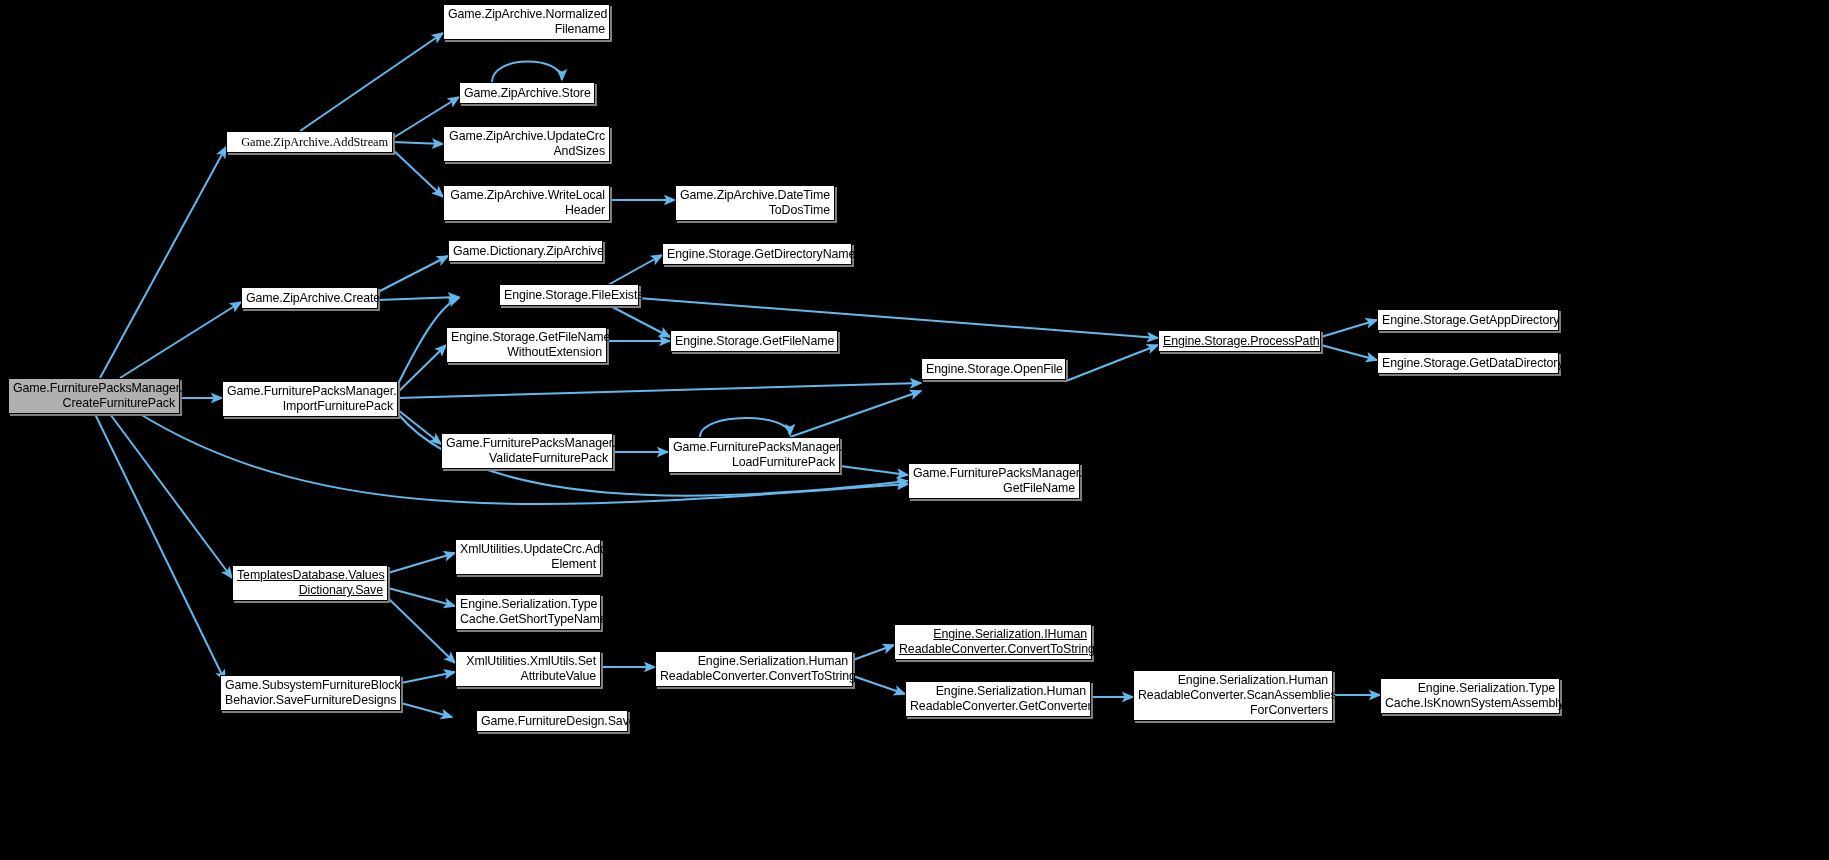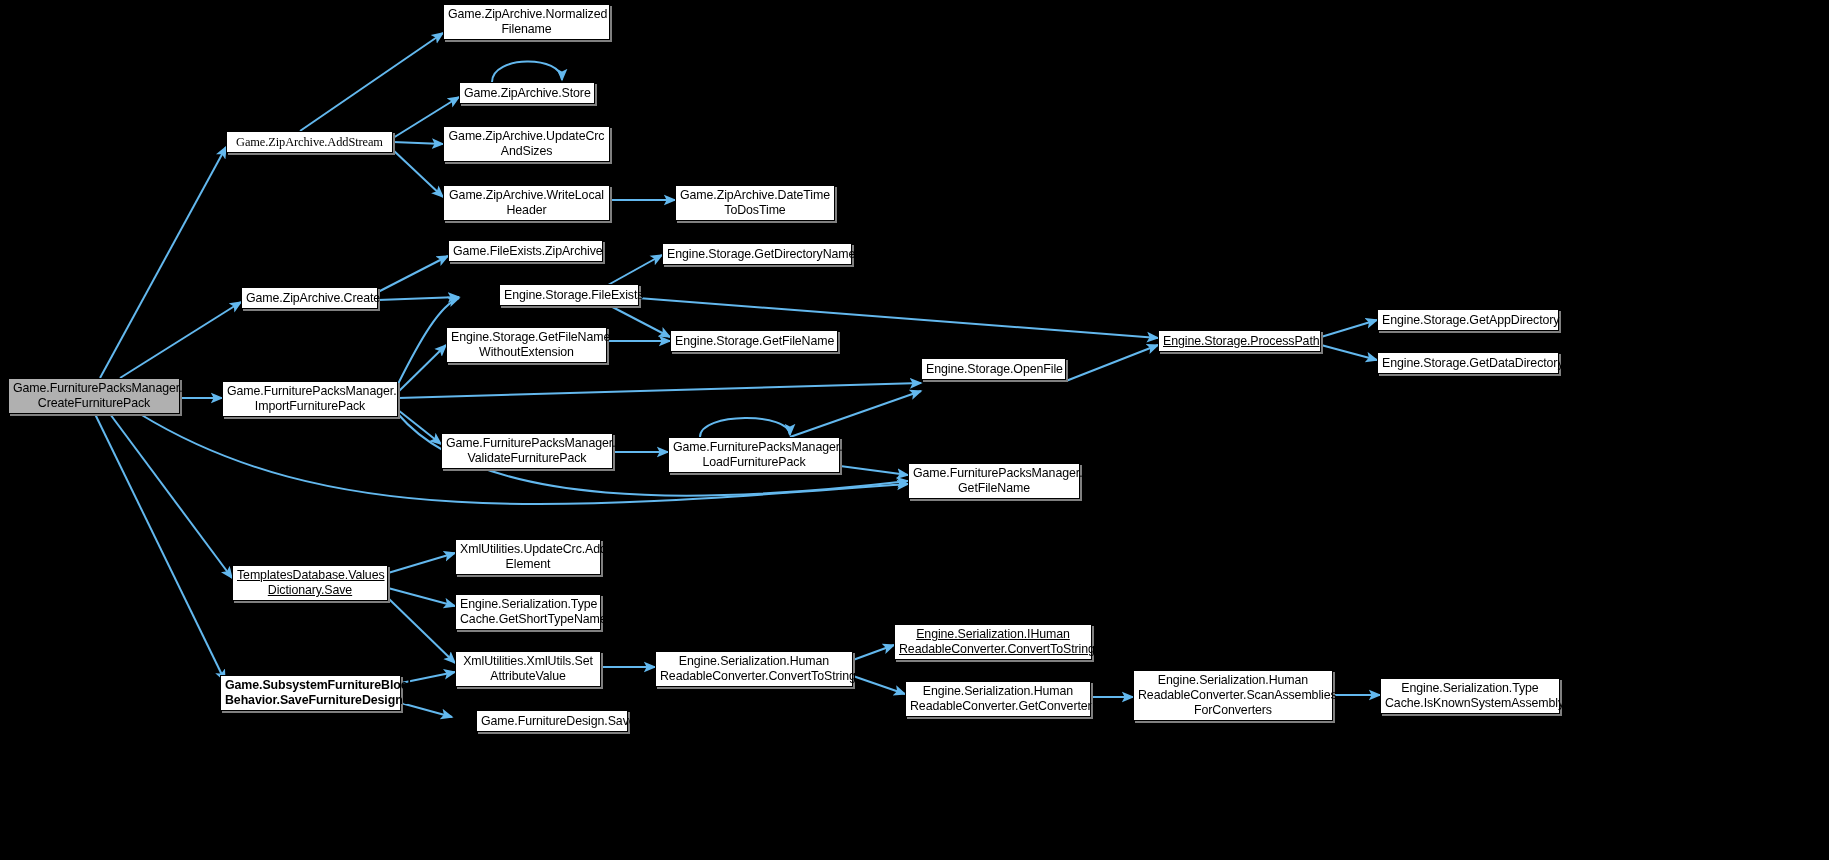--- a/index.html
+++ b/index.html
@@ -42,20 +42,21 @@
     white-space: pre-line;
     letter-spacing: -0.1px;
   }
   .node.root {
     background: #b0b0b0;
     border: 1px solid #000000;
   }
   .node-label {
     display: block;
     width: 100%;
+    text-align: right;
   }
 </style>
 </head>
 <body>
 
 <div id="graph-root">
   <svg id="edge-layer" viewBox="0 0 1829 860" xmlns="http://www.w3.org/2000/svg">
     <defs>
       <marker id="arrowhead" markerWidth="7" markerHeight="7" refX="5.6" refY="3" orient="auto" markerUnits="strokeWidth">
         <path d="M0,0.3 L6.4,3 L0,5.7 L1.4,3 Z" fill="#63b8ee"></path>
@@ -106,30 +107,30 @@
   </svg>
   <div id="node-group">
       <div class="node root" style="left: 8px; top: 378px; width: 172px; height: 36px;"><span class="node-label">Game.FurniturePacksManager.
 CreateFurniturePack</span></div>
       <div class="node" style="left: 226px; top: 131px; width: 167px; height: 22px; font-family: Liberation Serif, serif;"><span class="node-label">Game.ZipArchive.AddStream</span></div>
       <div class="node" style="left: 241px; top: 287px; width: 137px; height: 22px;"><span class="node-label">Game.ZipArchive.Create</span></div>
       <div class="node" style="left: 222px; top: 381px; width: 176px; height: 36px;"><span class="node-label">Game.FurniturePacksManager.
 ImportFurniturePack</span></div>
       <div class="node" style="left: 232px; top: 565px; width: 156px; height: 36px; text-decoration: underline;"><span class="node-label">TemplatesDatabase.Values
 Dictionary.Save</span></div>
-      <div class="node" style="left: 220px; top: 675px; width: 181px; height: 36px; font-weight: bold;"><span class="node-label">Game.SubsystemFurnitureBlock
+      <div class="node" style="left: 220px; top: 675px; width: 181px; height: 36px;"><span class="node-label">Game.SubsystemFurnitureBlock
 Behavior.SaveFurnitureDesigns</span></div>
       <div class="node" style="left: 443px; top: 4px; width: 167px; height: 36px;"><span class="node-label">Game.ZipArchive.Normalized
 Filename</span></div>
       <div class="node" style="left: 459px; top: 82px; width: 136px; height: 22px;"><span class="node-label">Game.ZipArchive.Store</span></div>
       <div class="node" style="left: 443px; top: 126px; width: 167px; height: 36px;"><span class="node-label">Game.ZipArchive.UpdateCrc
 AndSizes</span></div>
       <div class="node" style="left: 443px; top: 185px; width: 167px; height: 36px;"><span class="node-label">Game.ZipArchive.WriteLocal
 Header</span></div>
-      <div class="node" style="left: 448px; top: 240px; width: 155px; height: 22px;"><span class="node-label">Game.FileExists.ZipArchive</span></div>
+      <div class="node" style="left: 448px; top: 240px; width: 155px; height: 22px;"><span class="node-label">Game.Dictionary.ZipArchive</span></div>
       <div class="node" style="left: 459px; top: 284px; width: 140px; height: 22px; margin-left: 40px;"><span class="node-label">Engine.Storage.FileExists</span></div>
       <div class="node" style="left: 446px; top: 327px; width: 161px; height: 36px;"><span class="node-label">Engine.Storage.GetFileName
 WithoutExtension</span></div>
       <div class="node" style="left: 441px; top: 433px; width: 172px; height: 36px;"><span class="node-label">Game.FurniturePacksManager.
 ValidateFurniturePack</span></div>
       <div class="node" style="left: 455px; top: 539px; width: 146px; height: 36px;"><span class="node-label">XmlUtilities.UpdateCrc.Add
 Element</span></div>
       <div class="node" style="left: 455px; top: 594px; width: 146px; height: 36px;"><span class="node-label">Engine.Serialization.Type
 Cache.GetShortTypeName</span></div>
       <div class="node" style="left: 455px; top: 651px; width: 146px; height: 36px;"><span class="node-label">XmlUtilities.XmlUtils.Set

